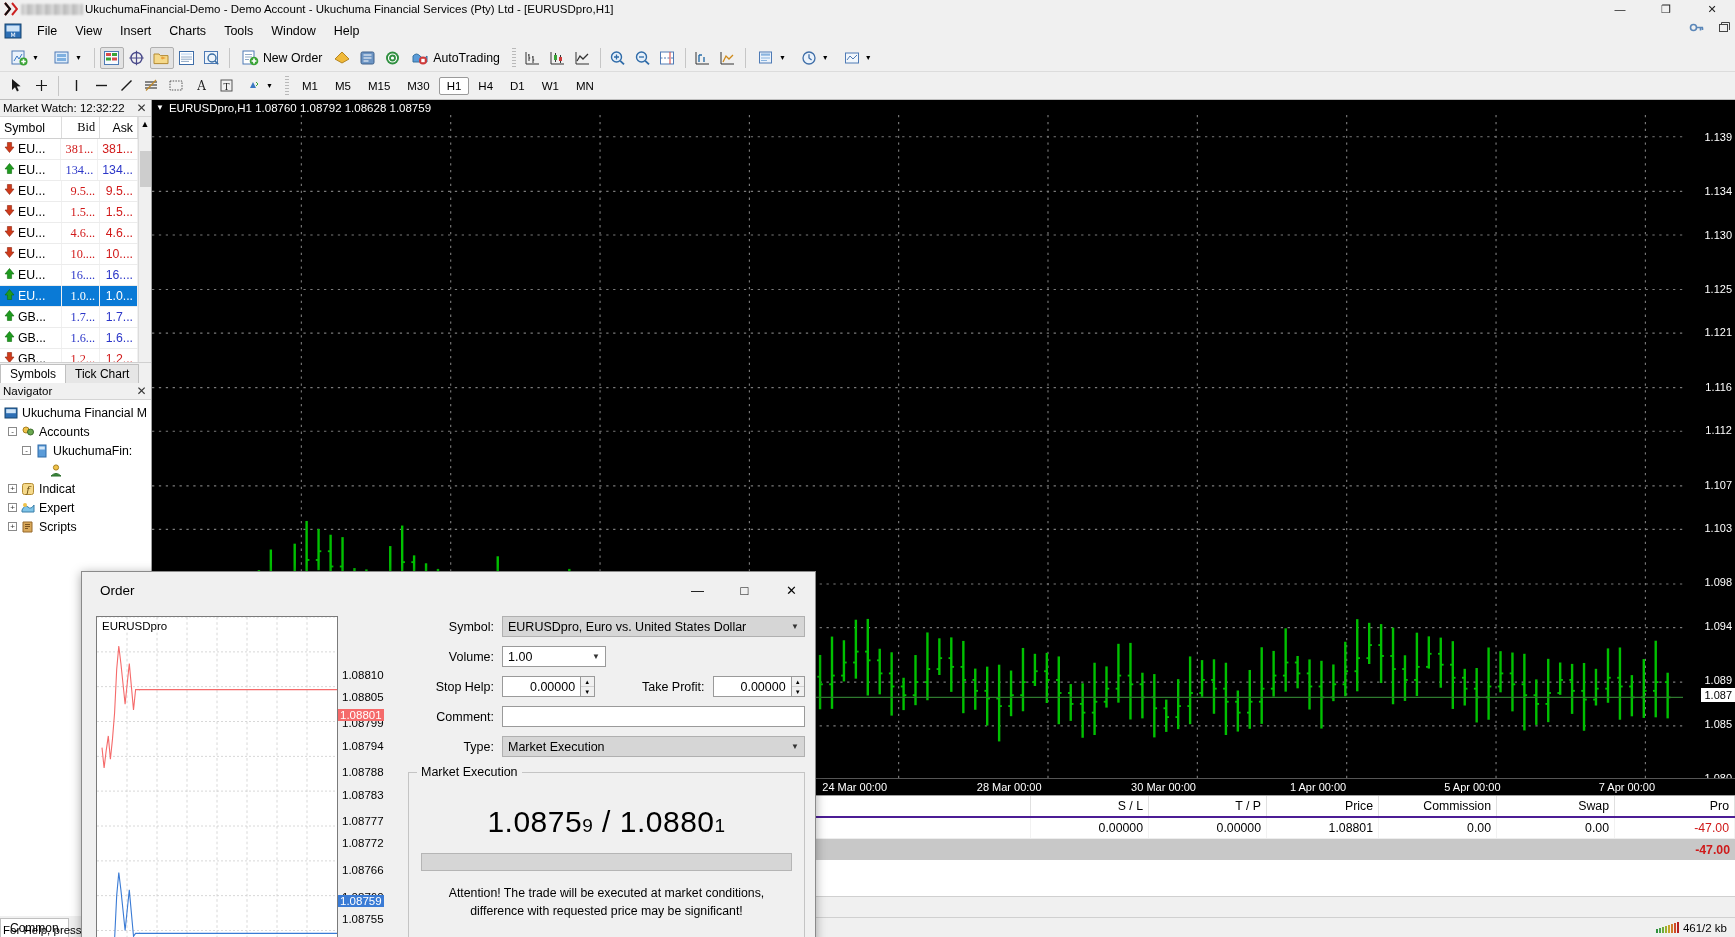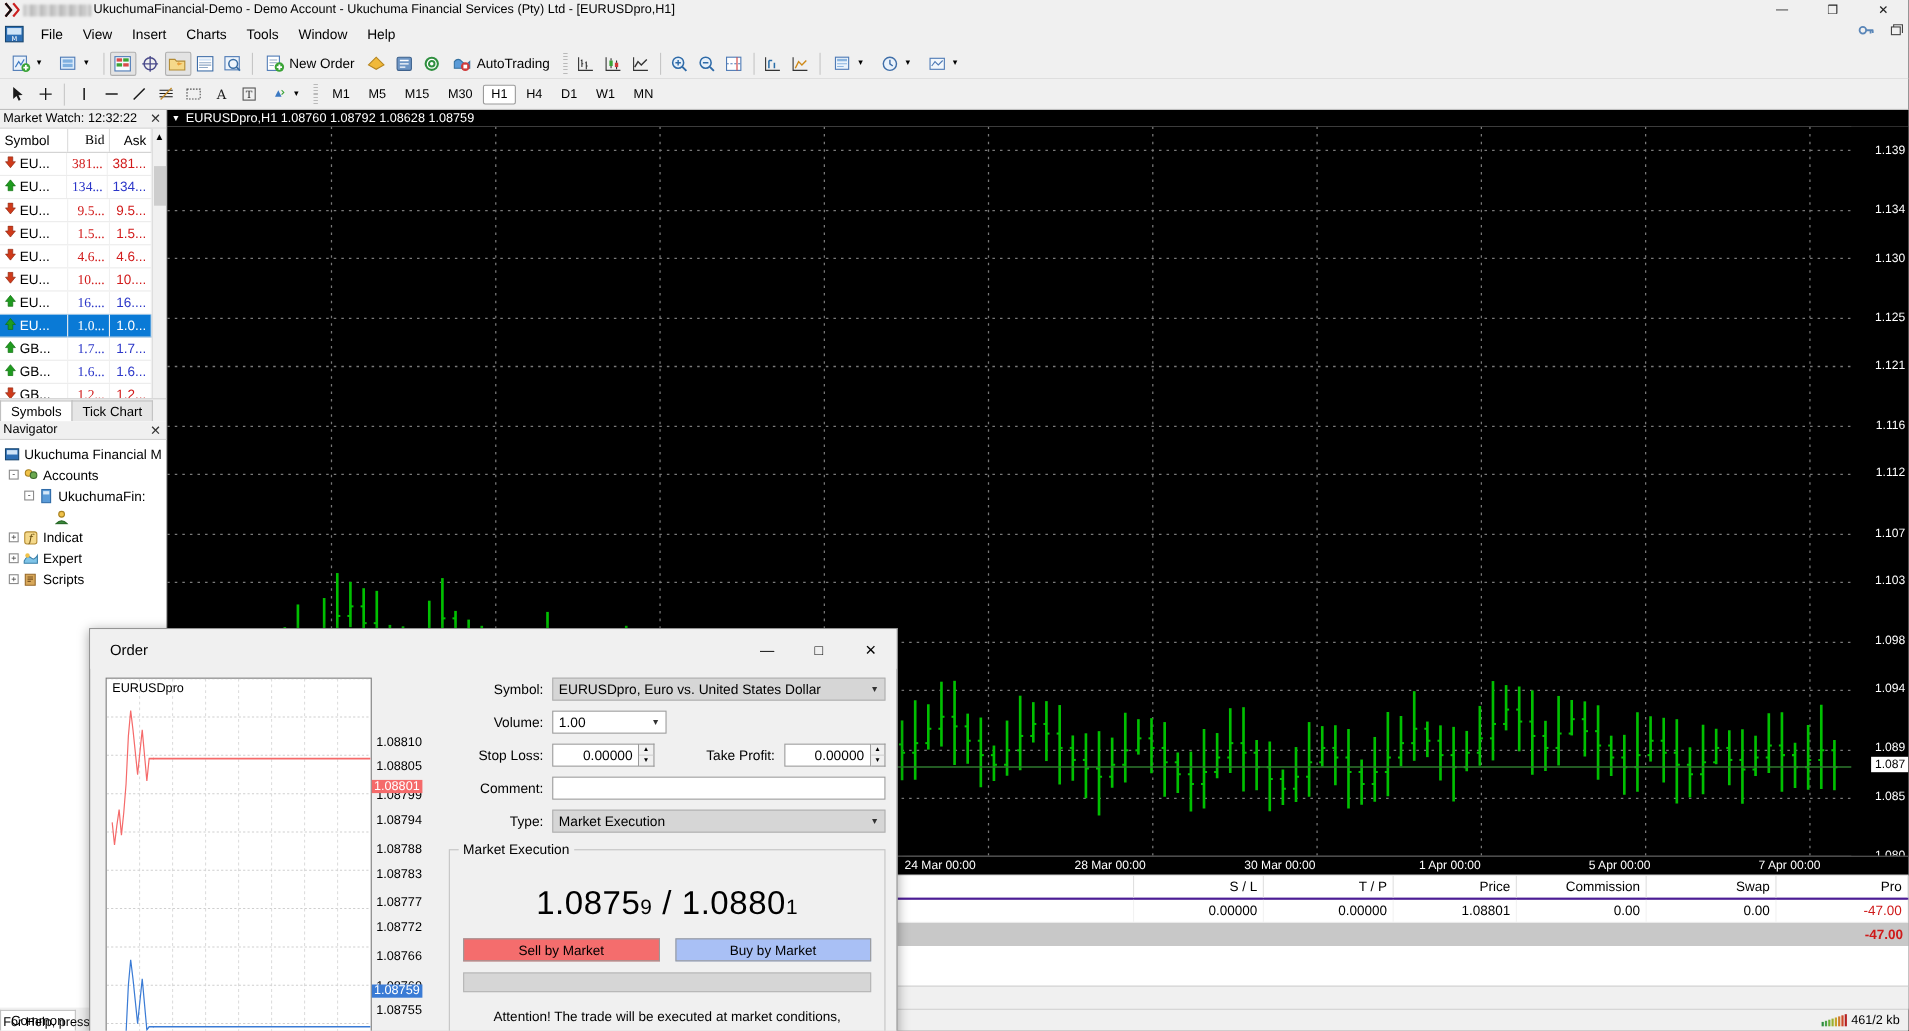--- a/index.html
+++ b/index.html
@@ -1280,21 +1280,21 @@
 
           <div class="frow">
             <span class="flabel">Volume:</span>
             <div class="finput fsel" style="width:104px;">
               <span>1.00</span>
               <span class="chev">▼</span>
             </div>
           </div>
 
           <div class="frow">
-            <span class="flabel">Stop Loss:</span>
+            <span class="flabel">Stop Help:</span>
             <div class="finput" style="width:88px;justify-content:flex-end;">
               <span>0.00000</span>
             </div>
             <div class="spin">
                 <i>▲</i>
                 <i>▼</i>
               </div>
             <span class="flabel" style="width:118px;">Take Profit:</span>
             <div class="finput" style="width:88px;justify-content:flex-end;">
               <span>0.00000</span>
@@ -1320,24 +1320,20 @@
             </div>
           </div>
 
           <div class="grp">
             <span class="grp-leg">Market Execution</span>
             <div class="quote">
               <span>1.0875</span><sub>9</sub>
               <span>/</span>
               <span>1.0880</span><sub>1</sub>
             </div>
-            <div class="mkbtns">
-              <div class="mkbtn sellbtn">Sell by Market</div>
-              <div class="mkbtn buybtn">Buy by Market</div>
-            </div>
             <div class="progress"></div>
             <div class="attn">Attention! The trade will be executed at market conditions, difference with requested price may be significant!</div>
           </div>
         </div>
       </div>
     </div>
 
   </div>
 </div>
 

